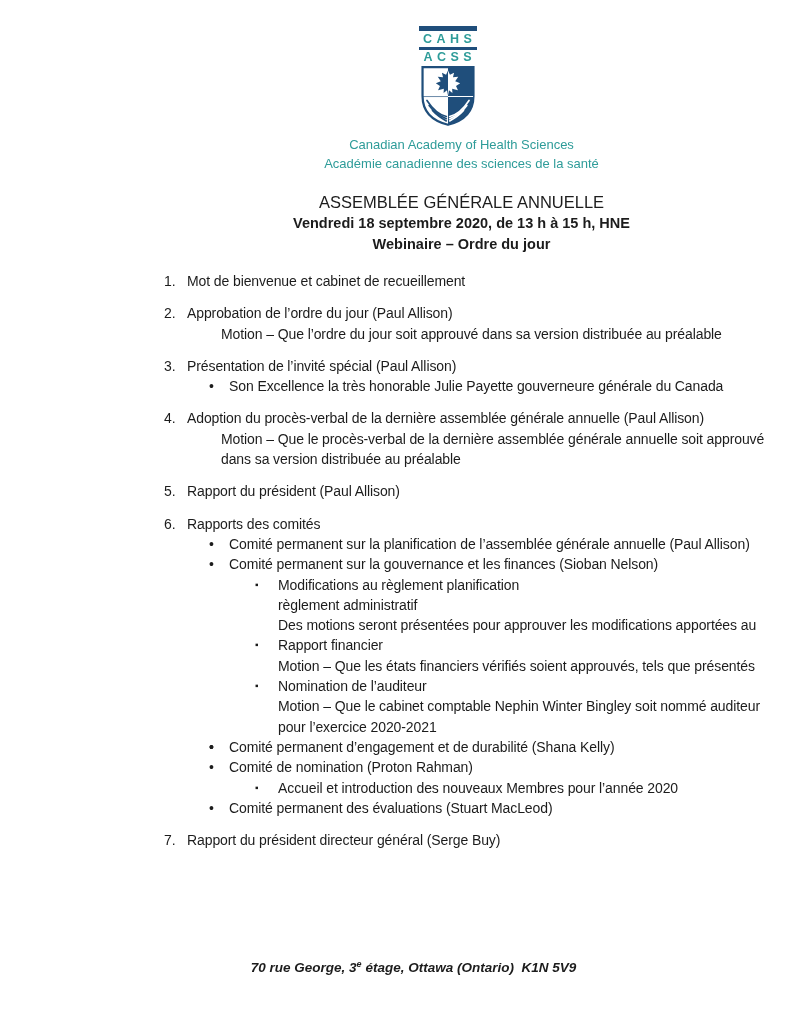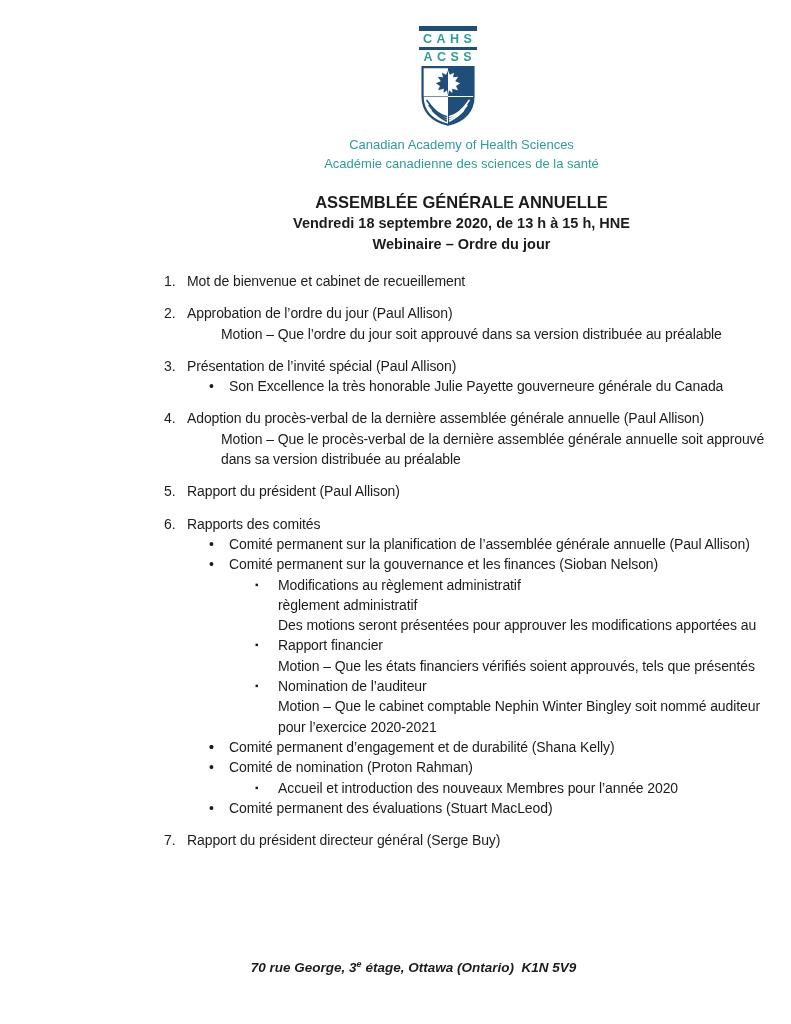--- a/index.html
+++ b/index.html
@@ -13,21 +13,21 @@
   .logo { width:58px; margin:0 auto; position:relative; left:-14px; }
   .logo-bar { height:5px; background:var(--navy); margin-bottom:2px; }
   .logo-bar.thin { height:3px; margin:1px 0 1px; }
   .logo-acronym { color:var(--teal); font-weight:bold; font-size:12.5px; line-height:13px;
                   letter-spacing:4.5px; margin-right:-4.5px; text-align:center; }
   .shield { display:block; width:56px; height:62px; margin:1px auto 0; }
   .f-navy { fill:var(--navy); } .f-white { fill:#fff; }
   .s-navy { stroke:var(--navy); } .s-white { stroke:#fff; }
   .org-name { font-size:13px; line-height:18.5px; color:var(--teal); }
   .org-name.en { margin-top:9px;text-align:center; }
-  .title { font-size:16.5px; line-height:22px; font-weight:bold; margin:18px 0 0; }
+  .title { font-size:16.5px; line-height:22px; font-weight:normal; margin:18px 0 0; }
   .date-line, .subtitle { font-size:14.5px; line-height:21px; font-weight:bold; }
 
   
   .agenda { margin:16px 0 0 140px; font-size:14px; letter-spacing:-0.1px; }
   .row { position:relative; line-height:20.3px; white-space:nowrap; }
   .row.gap { margin-top:12px; }
   .row .marker { position:absolute; top:0; }
   .row.numbered { padding-left:23px; } .row.numbered .marker { left:0; }
   .row.motion   { padding-left:57px; }
   .row.bullet   { padding-left:65px; } .row.bullet .marker { left:45px; }
@@ -92,21 +92,21 @@
       <div class="row motion"><span class="txt">Motion – Que l’ordre du jour soit approuvé dans sa version distribuée au préalable</span></div>
       <div class="row numbered gap"><span class="marker">3.</span><span class="txt">Présentation de l’invité spécial (Paul Allison)</span></div>
       <div class="row bullet"><span class="marker">•</span><span class="txt">Son Excellence la très honorable Julie Payette gouverneure générale du Canada</span></div>
       <div class="row numbered gap"><span class="marker">4.</span><span class="txt">Adoption du procès-verbal de la dernière assemblée générale annuelle (Paul Allison)</span></div>
       <div class="row motion"><span class="txt">Motion – Que le procès-verbal de la dernière assemblée générale annuelle soit approuvé</span></div>
       <div class="row motion"><span class="txt">dans sa version distribuée au préalable</span></div>
       <div class="row numbered gap"><span class="marker">5.</span><span class="txt">Rapport du président (Paul Allison)</span></div>
       <div class="row numbered gap"><span class="marker">6.</span><span class="txt">Rapports des comités</span></div>
       <div class="row bullet"><span class="marker">•</span><span class="txt">Comité permanent sur la planification de l’assemblée générale annuelle (Paul Allison)</span></div>
       <div class="row bullet"><span class="marker">•</span><span class="txt">Comité permanent sur la gouvernance et les finances (Sioban Nelson)</span></div>
-      <div class="row square"><span class="marker">▪</span><span class="txt">Modifications au règlement administratif</span></div>
+      <div class="row square"><span class="marker">▪</span><span class="txt">Modifications au règlement planification</span></div>
       <div class="row subtext"><span class="txt">règlement administratif</span></div>
       <div class="row subtext"><span class="txt">Des motions seront présentées pour approuver les modifications apportées au</span></div>
       <div class="row square"><span class="marker">▪</span><span class="txt">Rapport financier</span></div>
       <div class="row subtext"><span class="txt">Motion – Que les états financiers vérifiés soient approuvés, tels que présentés</span></div>
       <div class="row square"><span class="marker">▪</span><span class="txt">Nomination de l’auditeur</span></div>
       <div class="row subtext"><span class="txt">Motion – Que le cabinet comptable Nephin Winter Bingley soit nommé auditeur</span></div>
       <div class="row subtext"><span class="txt">pour l’exercice 2020-2021</span></div>
       <div class="row bullet"><span class="marker">•</span></div>
       <div class="row bullet"><span class="marker">•</span><span class="txt">Comité permanent d’engagement et de durabilité (Shana Kelly)</span></div>
       <div class="row bullet"><span class="marker">•</span><span class="txt">Comité de nomination (Proton Rahman)</span></div>

